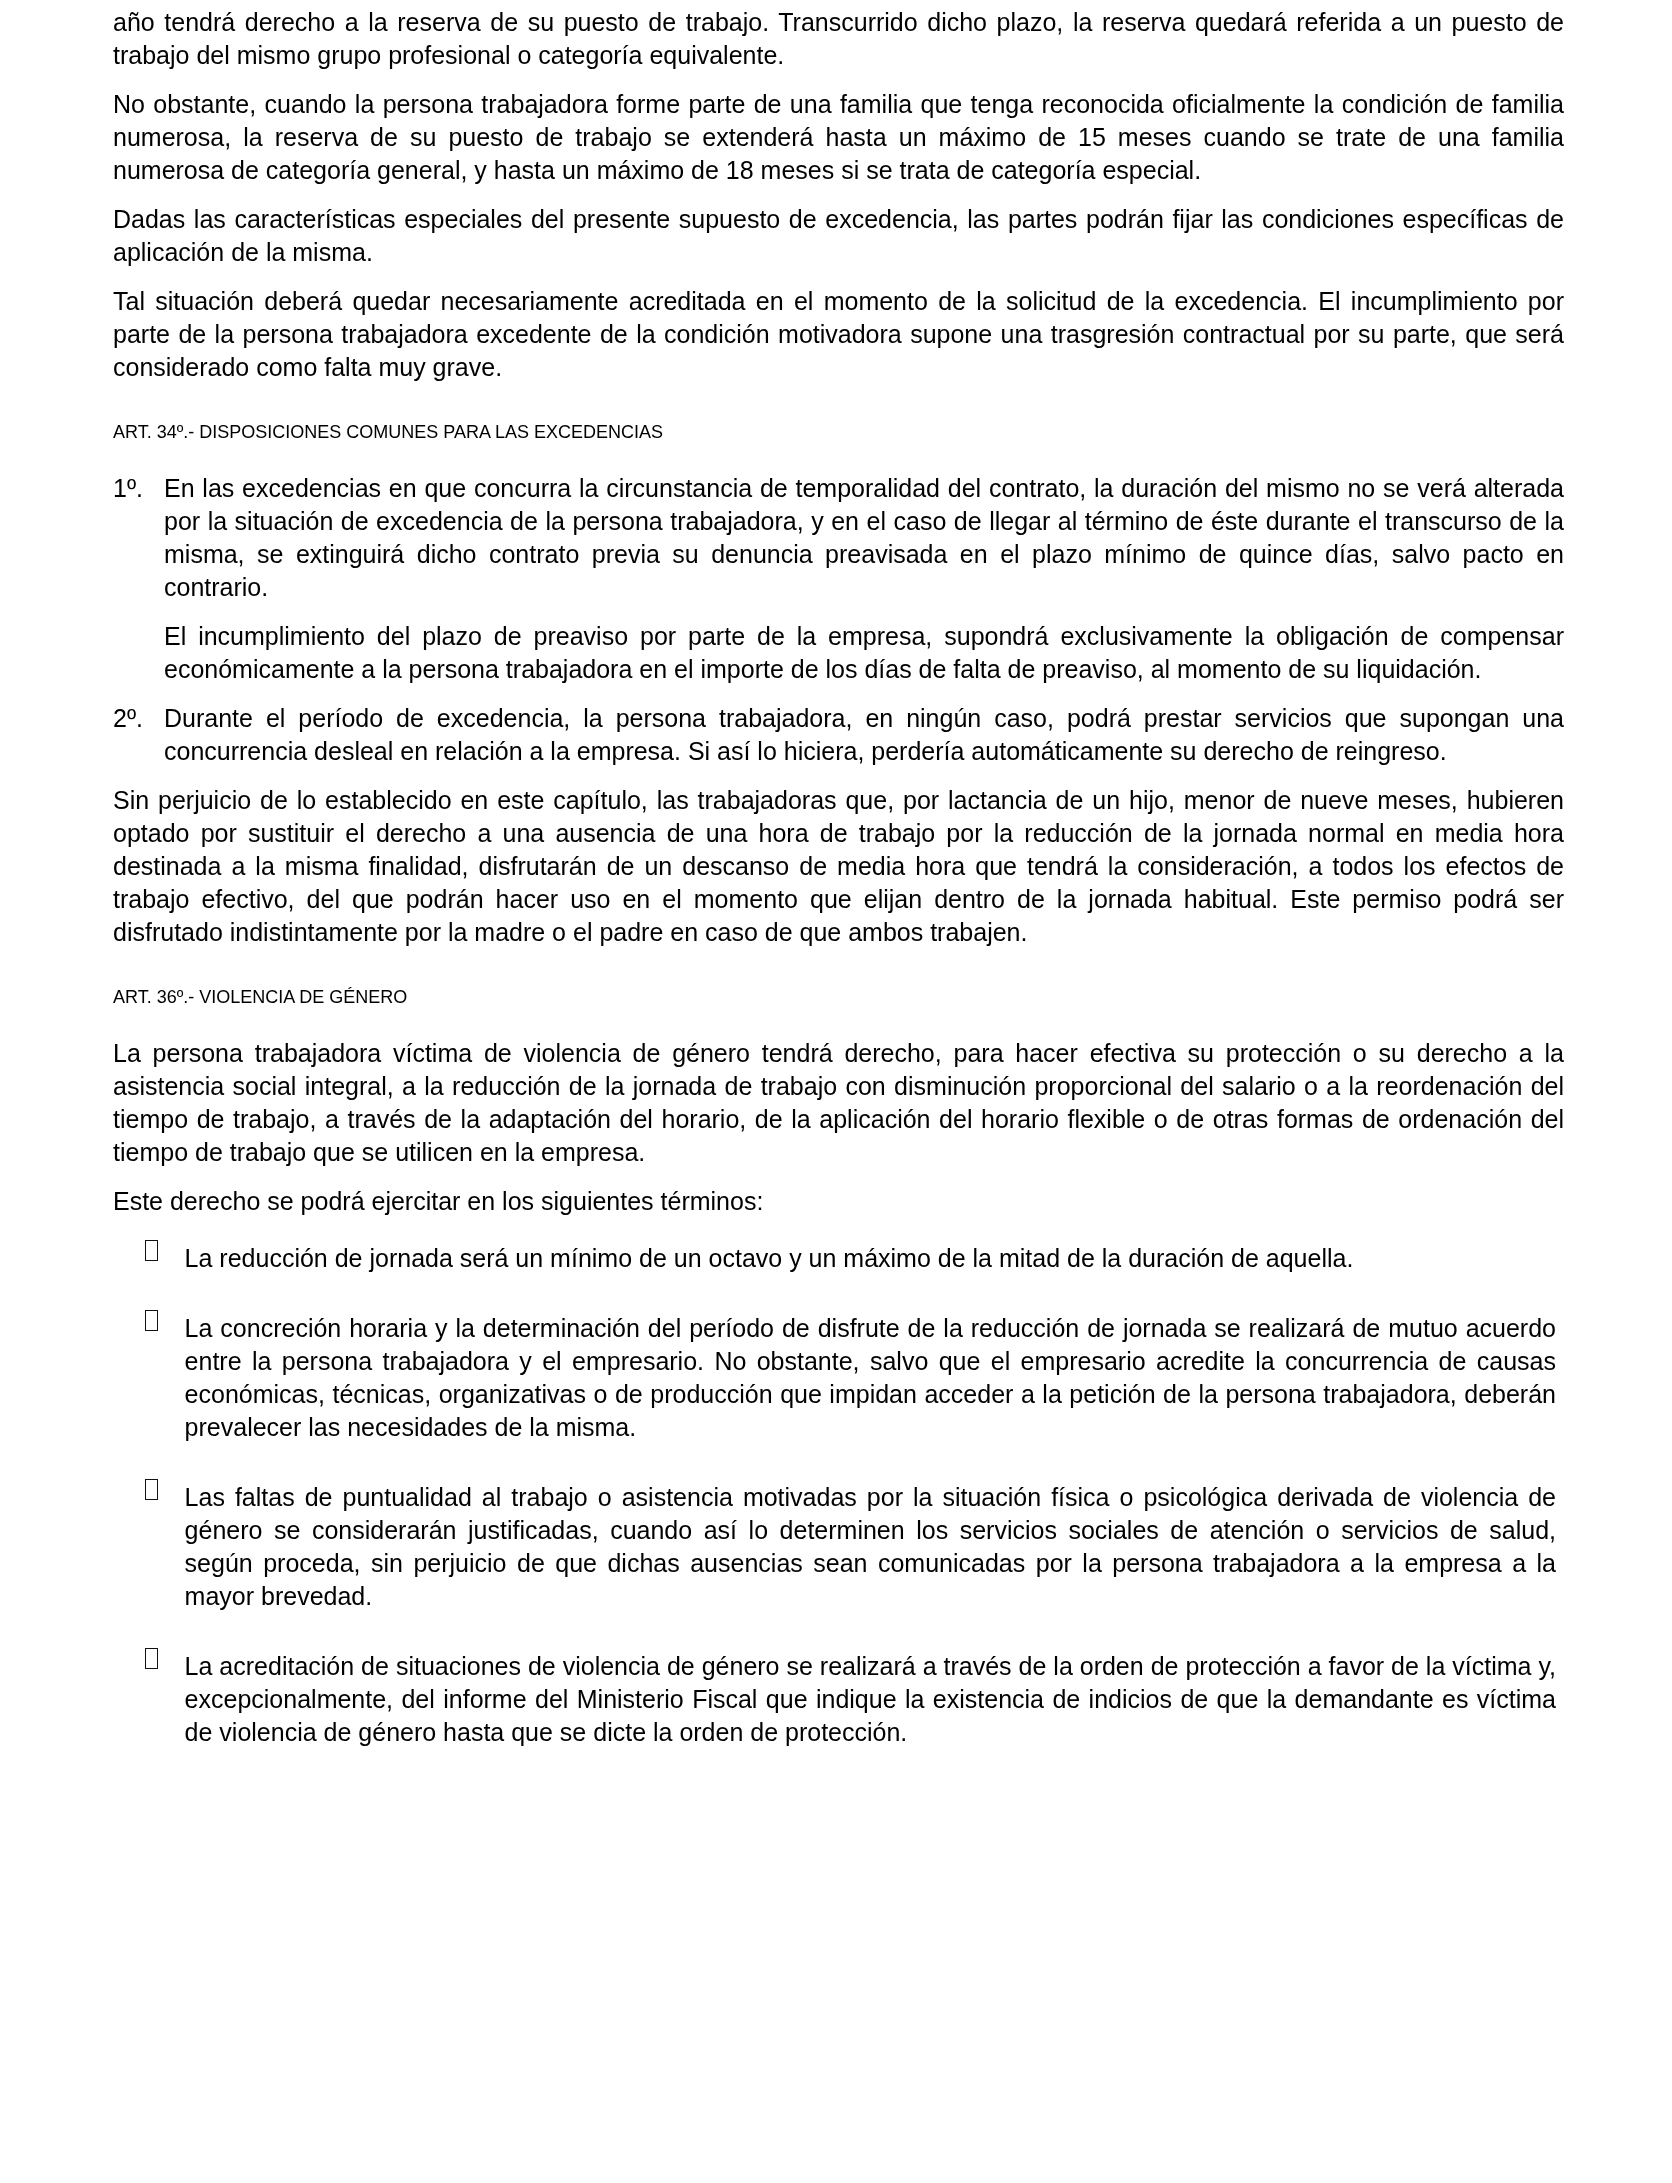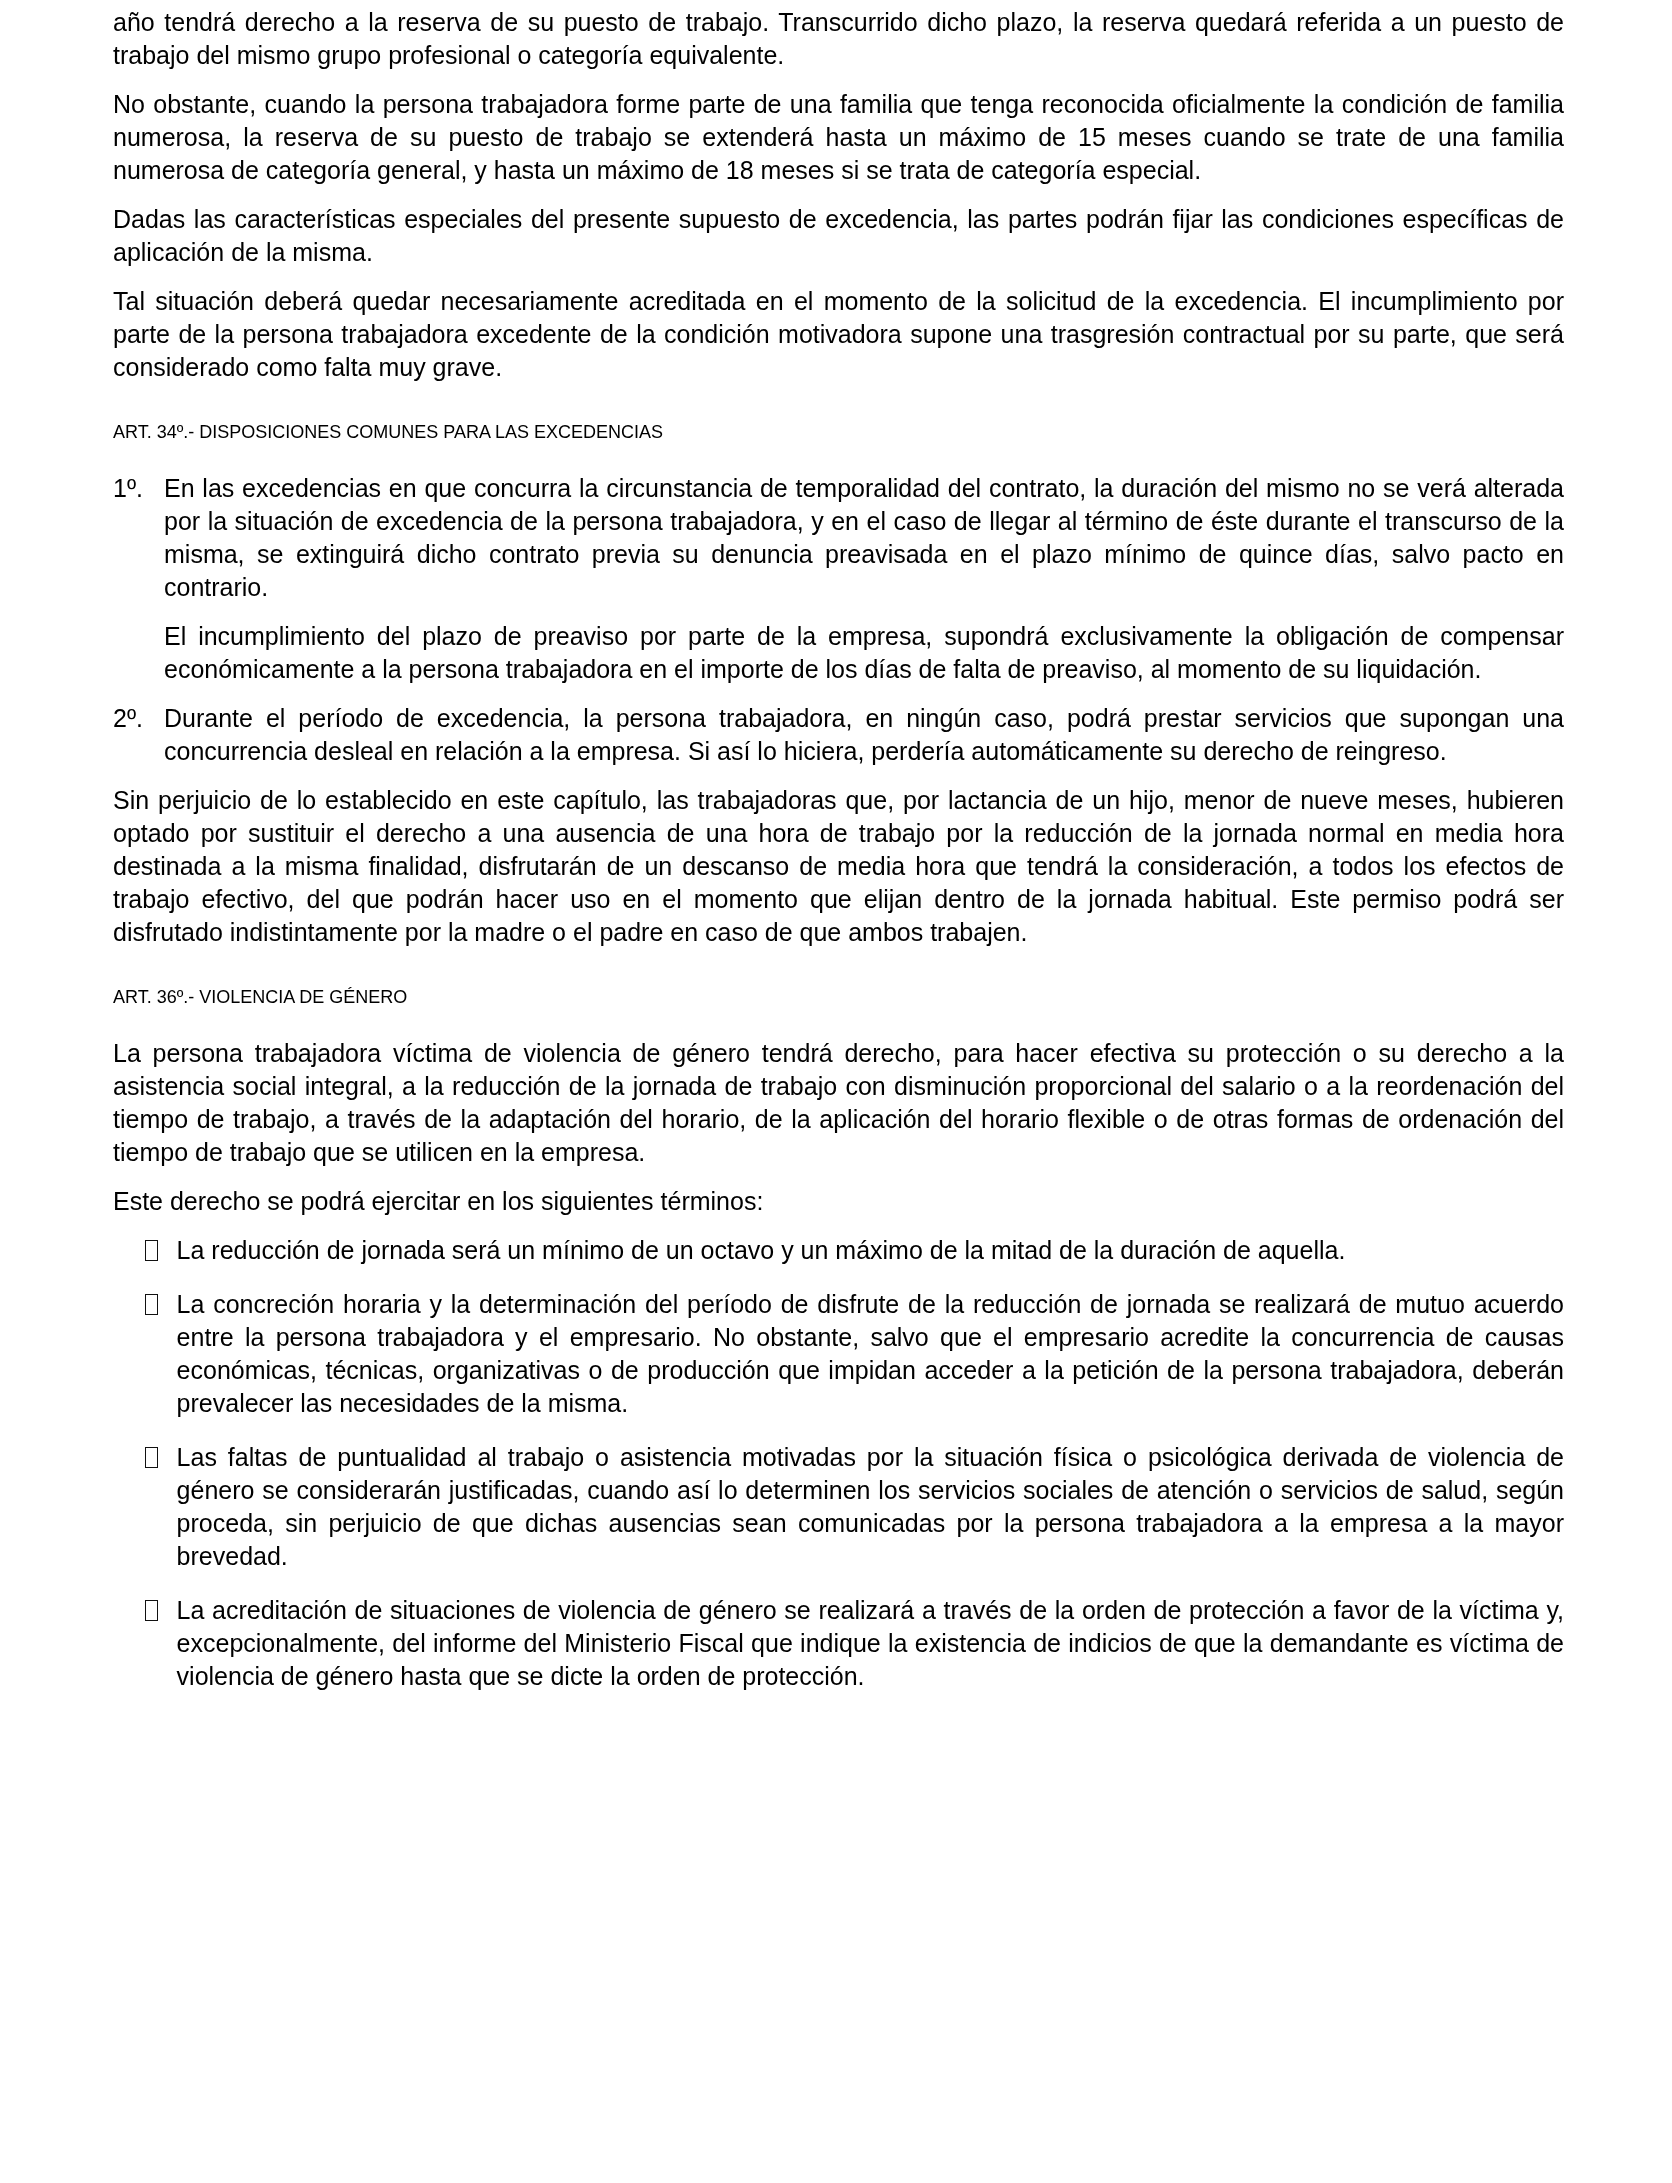--- a/index.html
+++ b/index.html
@@ -49,21 +49,21 @@
   .bullet-box {
     flex: 0 0 auto;
     width: 10.6px;
     height: 19px;
     border: 1.5px solid #111111;
     margin-top: 6px;
     margin-right: 19px;
   }
   .bullet-item .bullet-text {
     flex: 1;
-    margin: 0;
+    margin: 8px;
   }
 </style>
 </head>
 <body>
 
 <div class="page">
 
   <p class="para">año tendrá derecho a la reserva de su puesto de trabajo. Transcurrido dicho plazo, la reserva quedará referida a un puesto de trabajo del mismo grupo profesional o categoría equivalente.</p>
 
   <p class="para">No obstante, cuando la persona trabajadora forme parte de una familia que tenga reconocida oficialmente la condición de familia numerosa, la reserva de su puesto de trabajo se extenderá hasta un máximo de 15 meses cuando se trate de una familia numerosa de categoría general, y hasta un máximo de 18 meses si se trata de categoría especial.</p>

